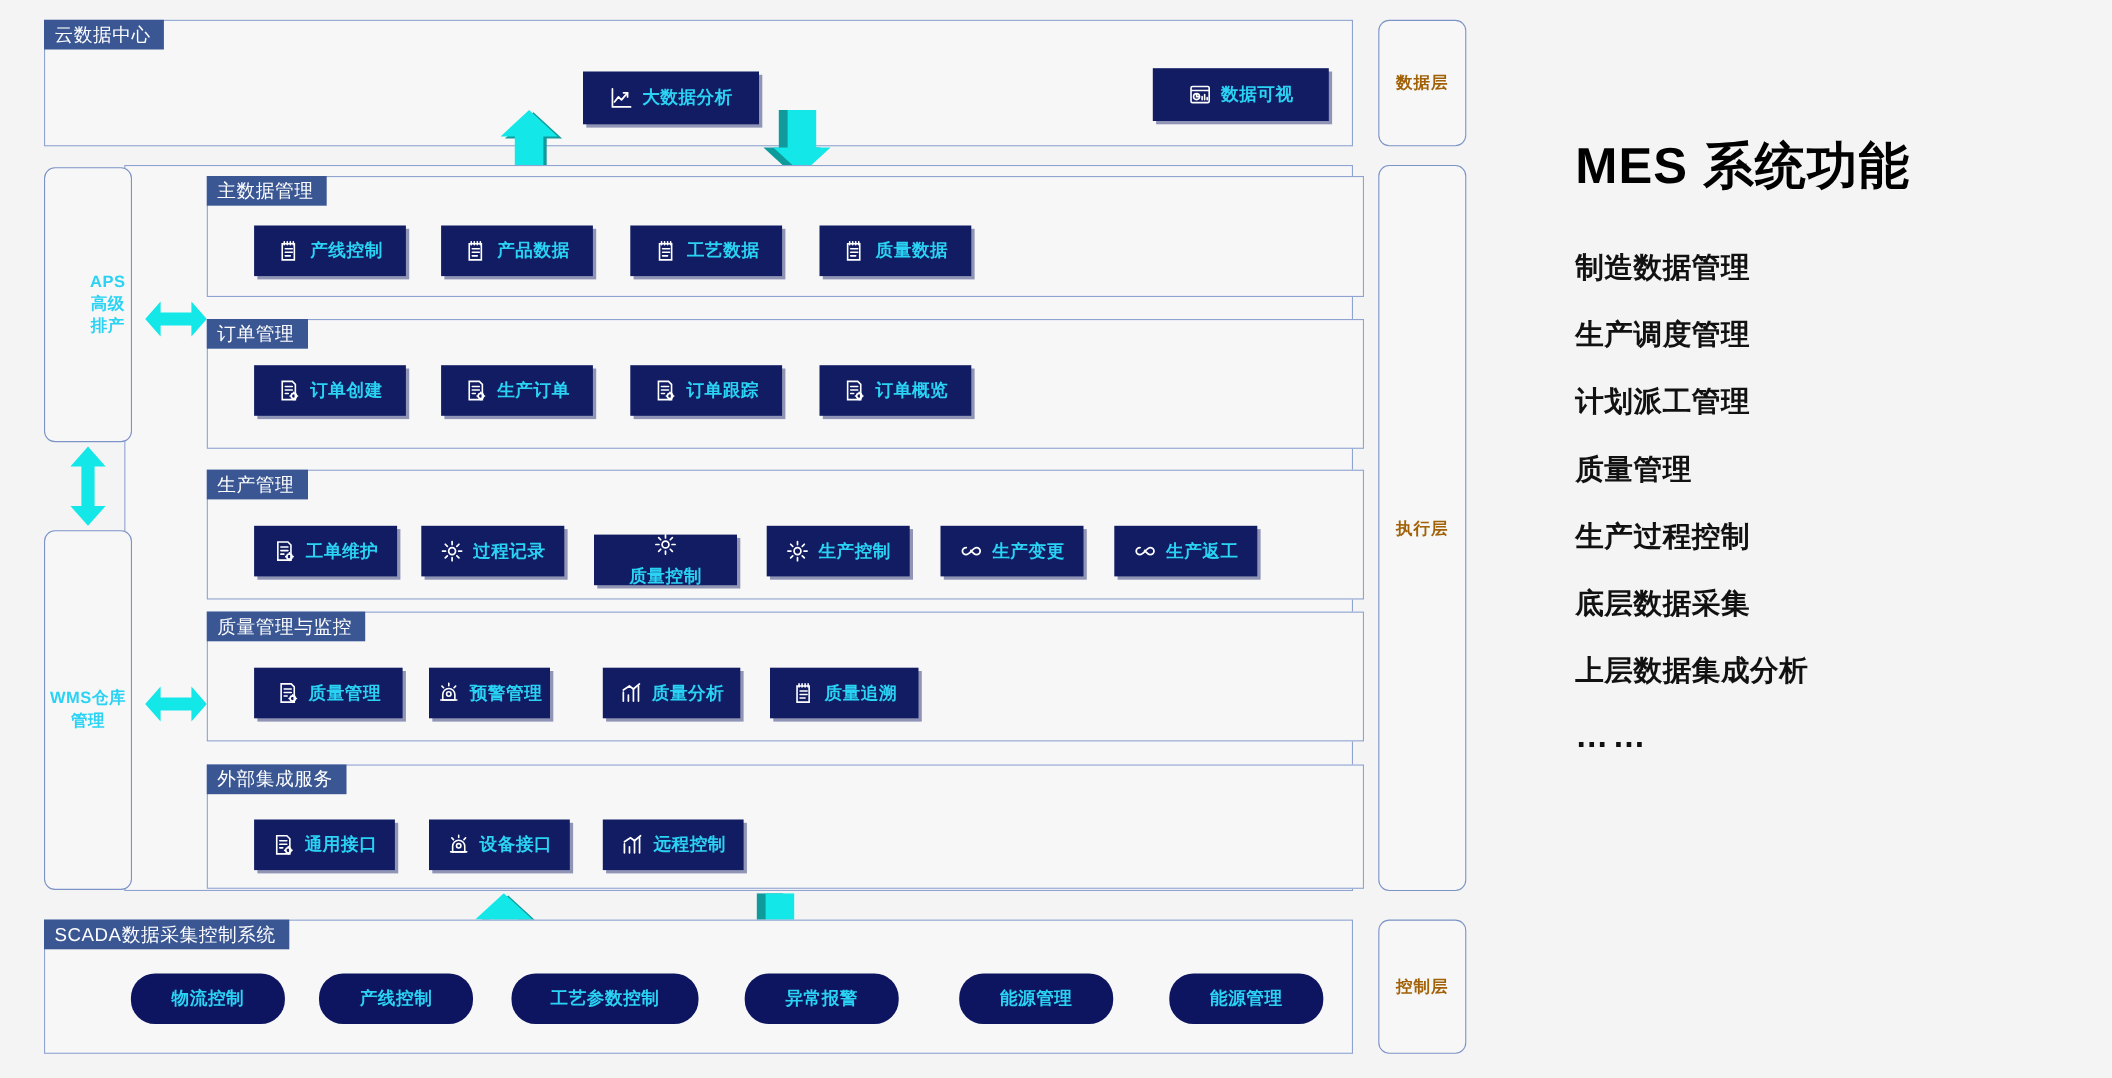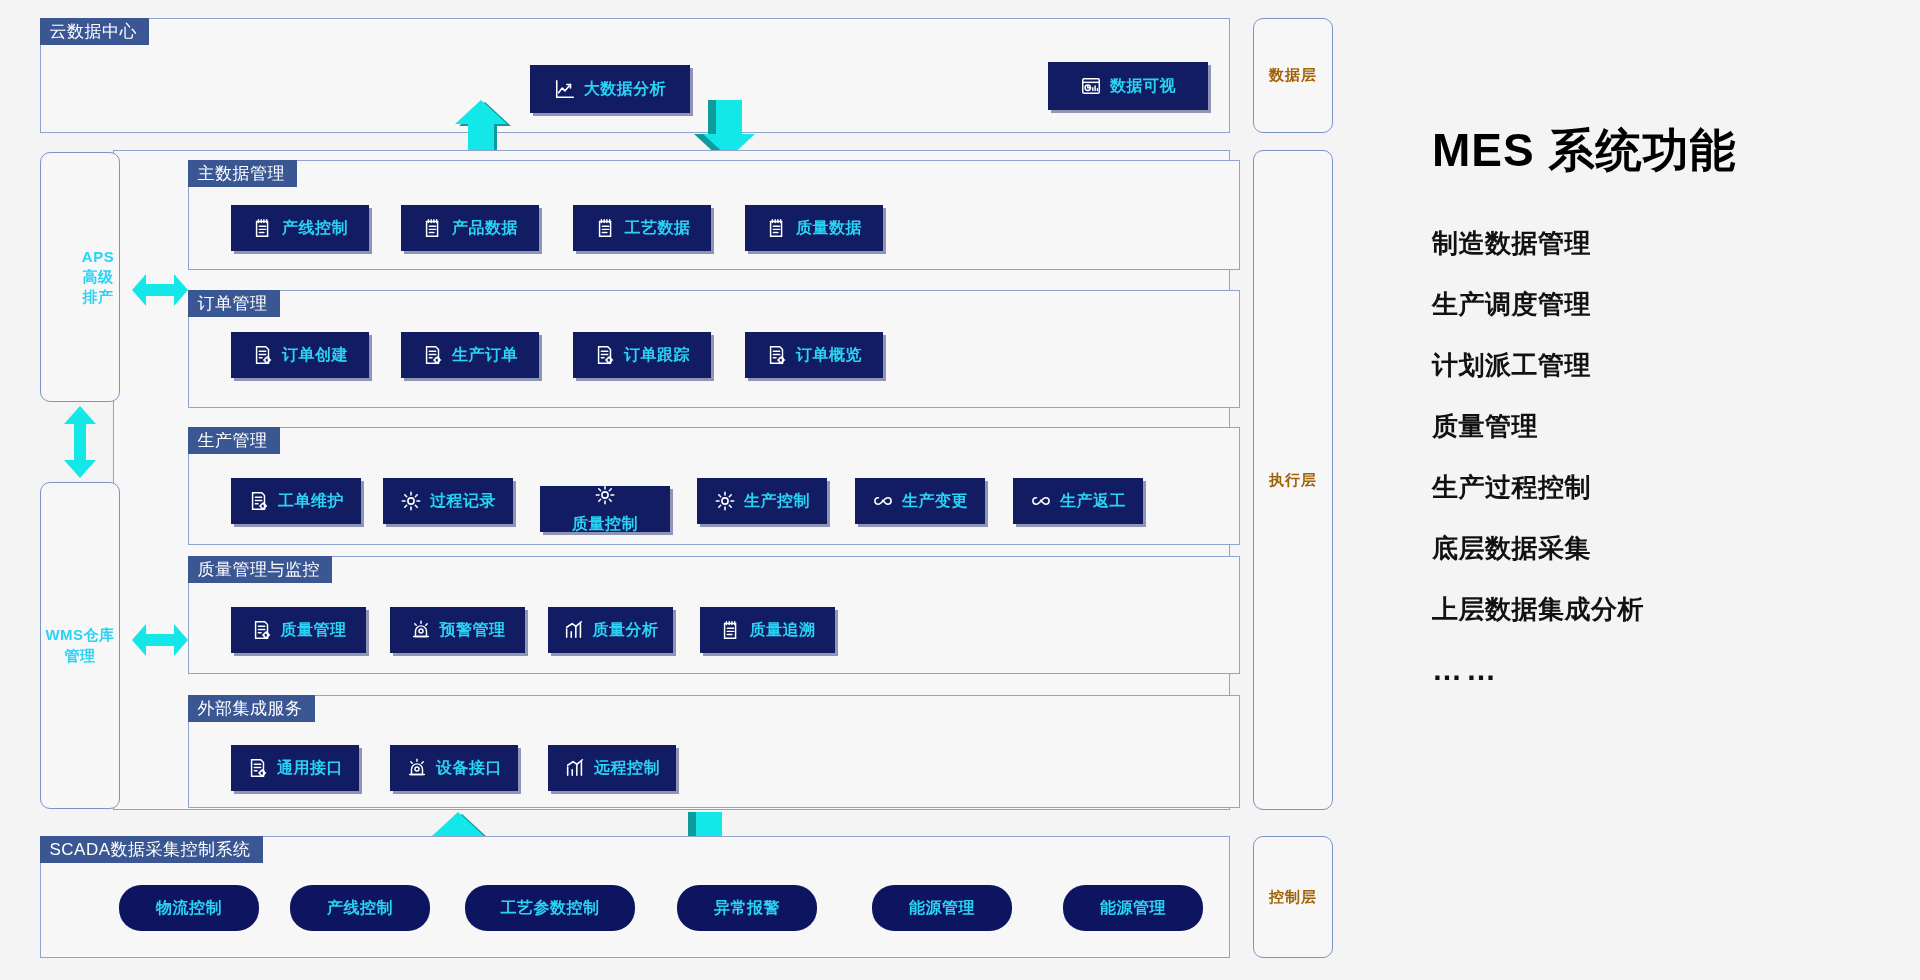--- a/index.html
+++ b/index.html
@@ -348,21 +348,21 @@
     <span class="ico">
       <svg viewBox="0 0 24 24" fill="none" stroke="#ffffff" stroke-width="1.6">
         <path d="M5 3h10l3 3v15H5z"></path>
         <path d="M8 8h7M8 11.5h7M8 15h3" stroke-linecap="round"></path>
         <circle cx="16.5" cy="17.5" r="2.6"></circle>
         <path d="M16.5 13.8v1M16.5 20.2v1M12.8 17.5h1M19.2 17.5h1" stroke-linecap="round"></path>
       </svg>
     </span>
     <span class="lbl">质量管理</span>
   </div>
-  <div class="btn" style="left:390px; top:607px; width:135px; height:46px;">
+  <div class="btn" style="left:390px; top:607px; width:110px; height:46px;">
     <span class="ico">
       <svg viewBox="0 0 24 24" fill="none" stroke="#ffffff" stroke-width="1.6">
         <path d="M6 19v-5.5a6 6 0 0112 0V19z"></path>
         <path d="M4 19h16" stroke-linecap="round"></path>
         <circle cx="12" cy="13" r="2.2"></circle>
         <path d="M12 2.5v2.2M5.2 5.2l1.6 1.6M18.8 5.2l-1.6 1.6" stroke-linecap="round"></path>
       </svg>
     </span>
     <span class="lbl">预警管理</span>
   </div>

